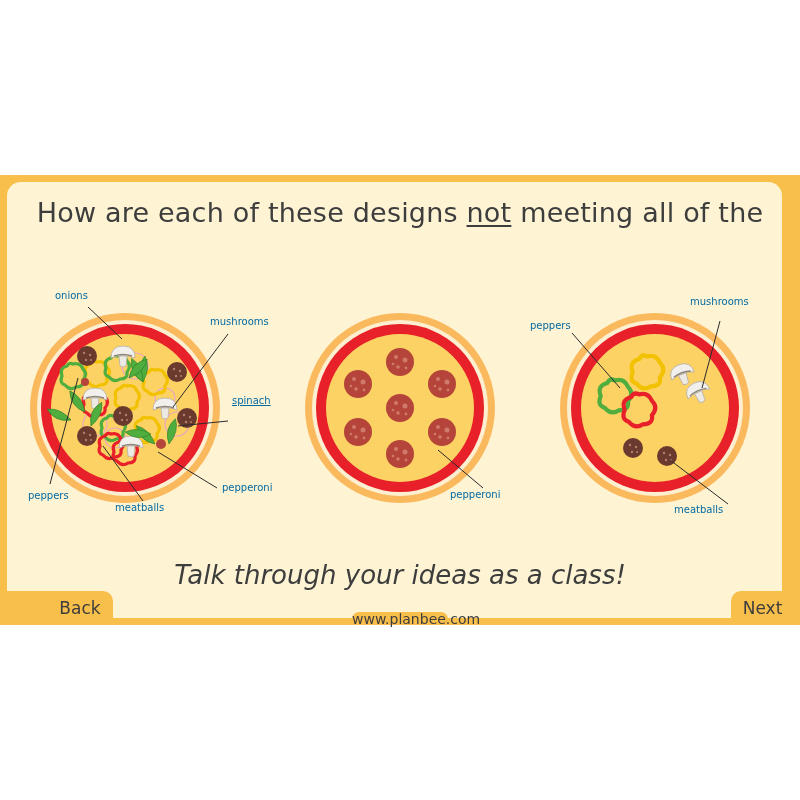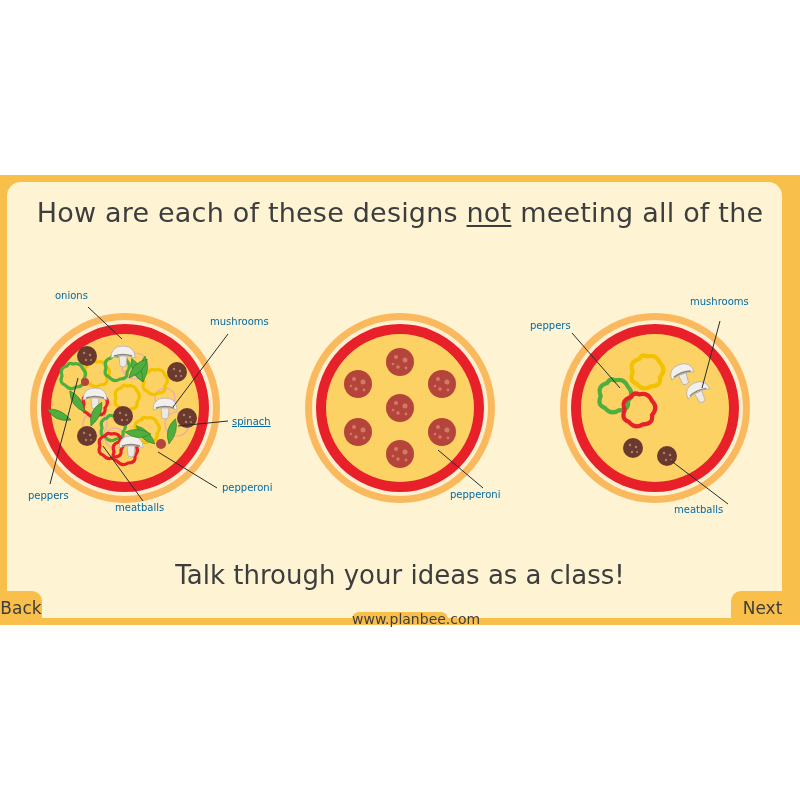--- a/index.html
+++ b/index.html
@@ -1,23 +1,23 @@
 <!DOCTYPE html>
 <html><head>
 <meta charset="utf-8">
 <style>
   html, body { margin:0; padding:0; background:#ffffff; }
   body { width:800px; height:800px; position:relative; overflow:hidden; font-family:"DejaVu Sans", sans-serif; }
   .slide { position:absolute; left:0; top:175px; width:800px; height:450px; background:#F9BF4B; }
   .panel { position:absolute; left:7px; top:7px; width:775px; height:436px; background:#FEF4D4; border-radius:14px; }
   .title { position:absolute; left:0; top:195px; width:800px; text-align:center; font-size:27px; line-height:36px; color:#3d3d3d; letter-spacing:0.2px; }
   .title u { text-decoration:underline; text-underline-offset:3px; }
-  .footer-msg { position:absolute; left:0; top:560px; width:800px; text-align:center; font-size:26px; color:#3d3d3d; }
+  .footer-msg { position:absolute; left:0; top:560px; width:800px; text-align:center; font-size:26px; color:#3d3d3d;font-style:italic; }
   .nav-btn { position:absolute; top:591px; height:34px; background:#F9BF4B; font-size:17px; color:#3d3d3d; display:flex; align-items:center; justify-content:center; cursor:pointer; }
-  .nav-back { left:0; width:42px; border-top-right-radius:10px; }
+  .nav-back { left:0; width:66px; border-top-right-radius:10px;padding-left:47px; }
   .nav-next { left:731px; width:63px; border-top-left-radius:10px; }
   .site-tab { position:absolute; left:352px; top:612px; width:96px; height:13px; background:#F9BF4B; border-radius:7px 7px 0 0; font-size:14px; color:#3d3d3d; text-align:center; line-height:14px; }
   .pizza-svg { position:absolute; left:0; top:0; width:800px; height:800px; }
   .lbl { position:absolute; font-size:10px; color:#0369a1; white-space:nowrap; }
 </style>
 </head>
 <body>
 
 <div class="slide">
   <div class="panel"></div>
@@ -164,21 +164,21 @@
     <line x1="50" y1="484" x2="78" y2="378"></line>
     <line x1="483" y1="488" x2="438" y2="450"></line>
     <line x1="572" y1="333" x2="620" y2="388"></line>
     <line x1="720" y1="321" x2="702" y2="388"></line>
     <line x1="728" y1="504" x2="670" y2="460"></line>
   </g>
 </svg>
 
 <span class="lbl" style="left:55px;top:290px;">onions</span>
 <span class="lbl" style="left:210px;top:316px;">mushrooms</span>
-<span class="lbl" style="left:232px;top:416px;text-decoration:underline;">spinach</span>
+<span class="lbl" style="left:232px;top:395px;text-decoration:underline;">spinach</span>
 <span class="lbl" style="left:222px;top:482px;">pepperoni</span>
 <span class="lbl" style="left:115px;top:502px;">meatballs</span>
 <span class="lbl" style="left:28px;top:490px;">peppers</span>
 
 <span class="lbl" style="left:450px;top:489px;">pepperoni</span>
 
 <span class="lbl" style="left:530px;top:320px;">peppers</span>
 <span class="lbl" style="left:690px;top:296px;">mushrooms</span>
 <span class="lbl" style="left:674px;top:504px;">meatballs</span>
 

